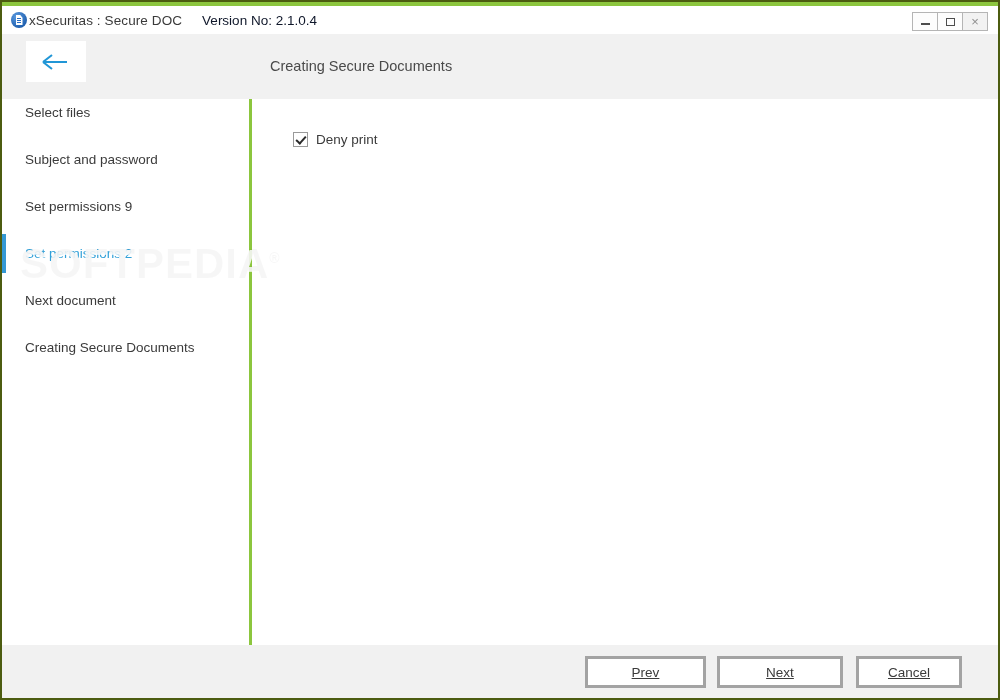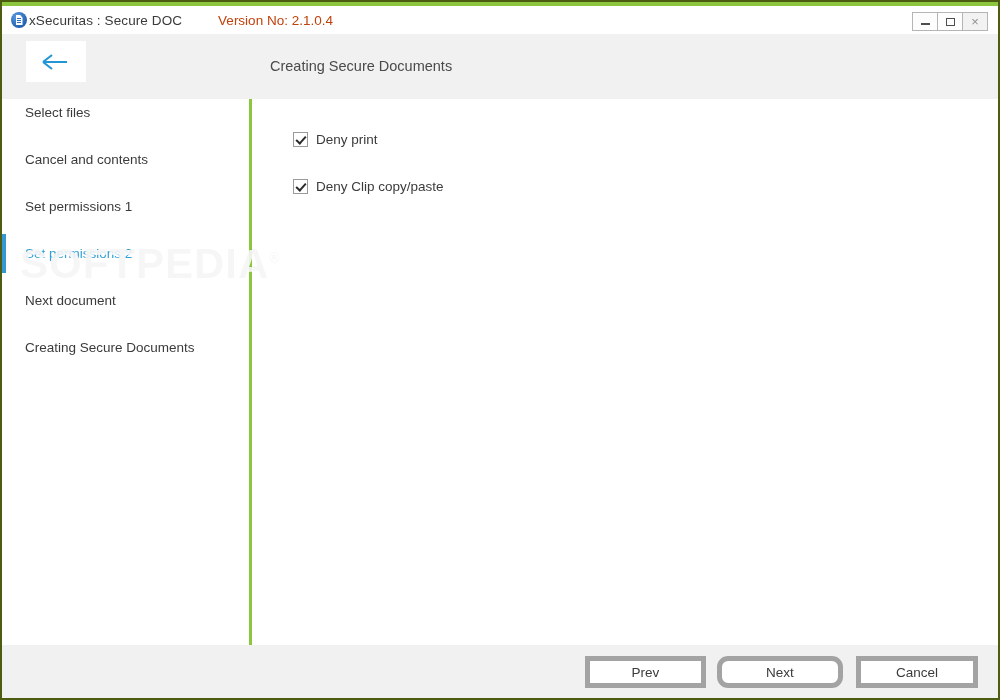--- a/index.html
+++ b/index.html
@@ -70,22 +70,22 @@
     box-shadow: 0 2px 0 0 #2a6fc4, 0 4px 0 0 #2a6fc4;
   }
   .title-text {
     font-size: 13.5px;
     color: #3a3a3a;
     letter-spacing: 0.1px;
     white-space: nowrap;
   }
   .title-version {
     font-size: 13.5px;
-    color: #c2410c;
-    margin-left: 36px;
+    color: #0f172a;
+    margin-left: 20px;
     white-space: nowrap;
   }
 
   .win-controls {
     position: absolute;
     right: 10px;
     top: 6px;
     display: flex;
   }
   .win-btn {
@@ -268,30 +268,31 @@
     flex: 0 0 auto;
     background: #f1f1f1;
     position: relative;
   }
   .btn {
     position: absolute;
     top: 11px;
     height: 32px;
     box-sizing: border-box;
     background: #ffffff;
-    border: 5px solid #a3a3a3;
+    border: 3px solid #a3a3a3;
     font-size: 13.5px;
     color: #3b3b3b;
     font-family: "Liberation Sans", sans-serif;
     cursor: pointer;
     padding: 4px;
+    text-decoration: underline;
   }
   .btn-prev   { left: 583px; width: 121px; }
-  .btn-next   { left: 715px; width: 126px; border-radius: 11px; }
-  .btn-cancel { left: 854px; width: 122px; }
+  .btn-next   { left: 715px; width: 126px; }
+  .btn-cancel { left: 854px; width: 106px; }
 </style>
 </head>
 <body>
 
 <div class="window">
 
   <div class="accent-bar"></div>
 
   <div class="titlebar">
     <span class="app-icon"></span>
@@ -320,24 +321,24 @@
     <div class="header-title">Creating Secure Documents</div>
   </div>
 
   <div class="body-area">
 
     <div class="sidebar">
       <div class="nav-item">
         <span>Select files</span>
       </div>
       <div class="nav-item">
-        <span>Cancel and contents</span>
+        <span>Subject and password</span>
       </div>
       <div class="nav-item">
-        <span>Set permissions 1</span>
+        <span>Set permissions 9</span>
       </div>
       <div class="nav-item active">
         <span>Set permissions 2</span>
       </div>
       <div class="nav-item">
         <span>Next document</span>
       </div>
       <div class="nav-item gap-before">
         <span>Creating Secure Documents</span>
       </div>
@@ -347,24 +348,20 @@
 
     <div class="divider"></div>
 
     <div class="content">
 
       <div class="opt-row">
         <span class="cbox checked"></span>
         <span class="opt-label">Deny print</span>
       </div>
 
-      <div class="opt-row">
-        <span class="cbox checked"></span>
-        <span class="opt-label">Deny Clip copy/paste</span>
-      </div>
 
 
     </div>
   </div>
 
   <div class="footer">
     <button class="btn btn-prev">Prev</button>
     <button class="btn btn-next">Next</button>
     <button class="btn btn-cancel">Cancel</button>
   </div>

